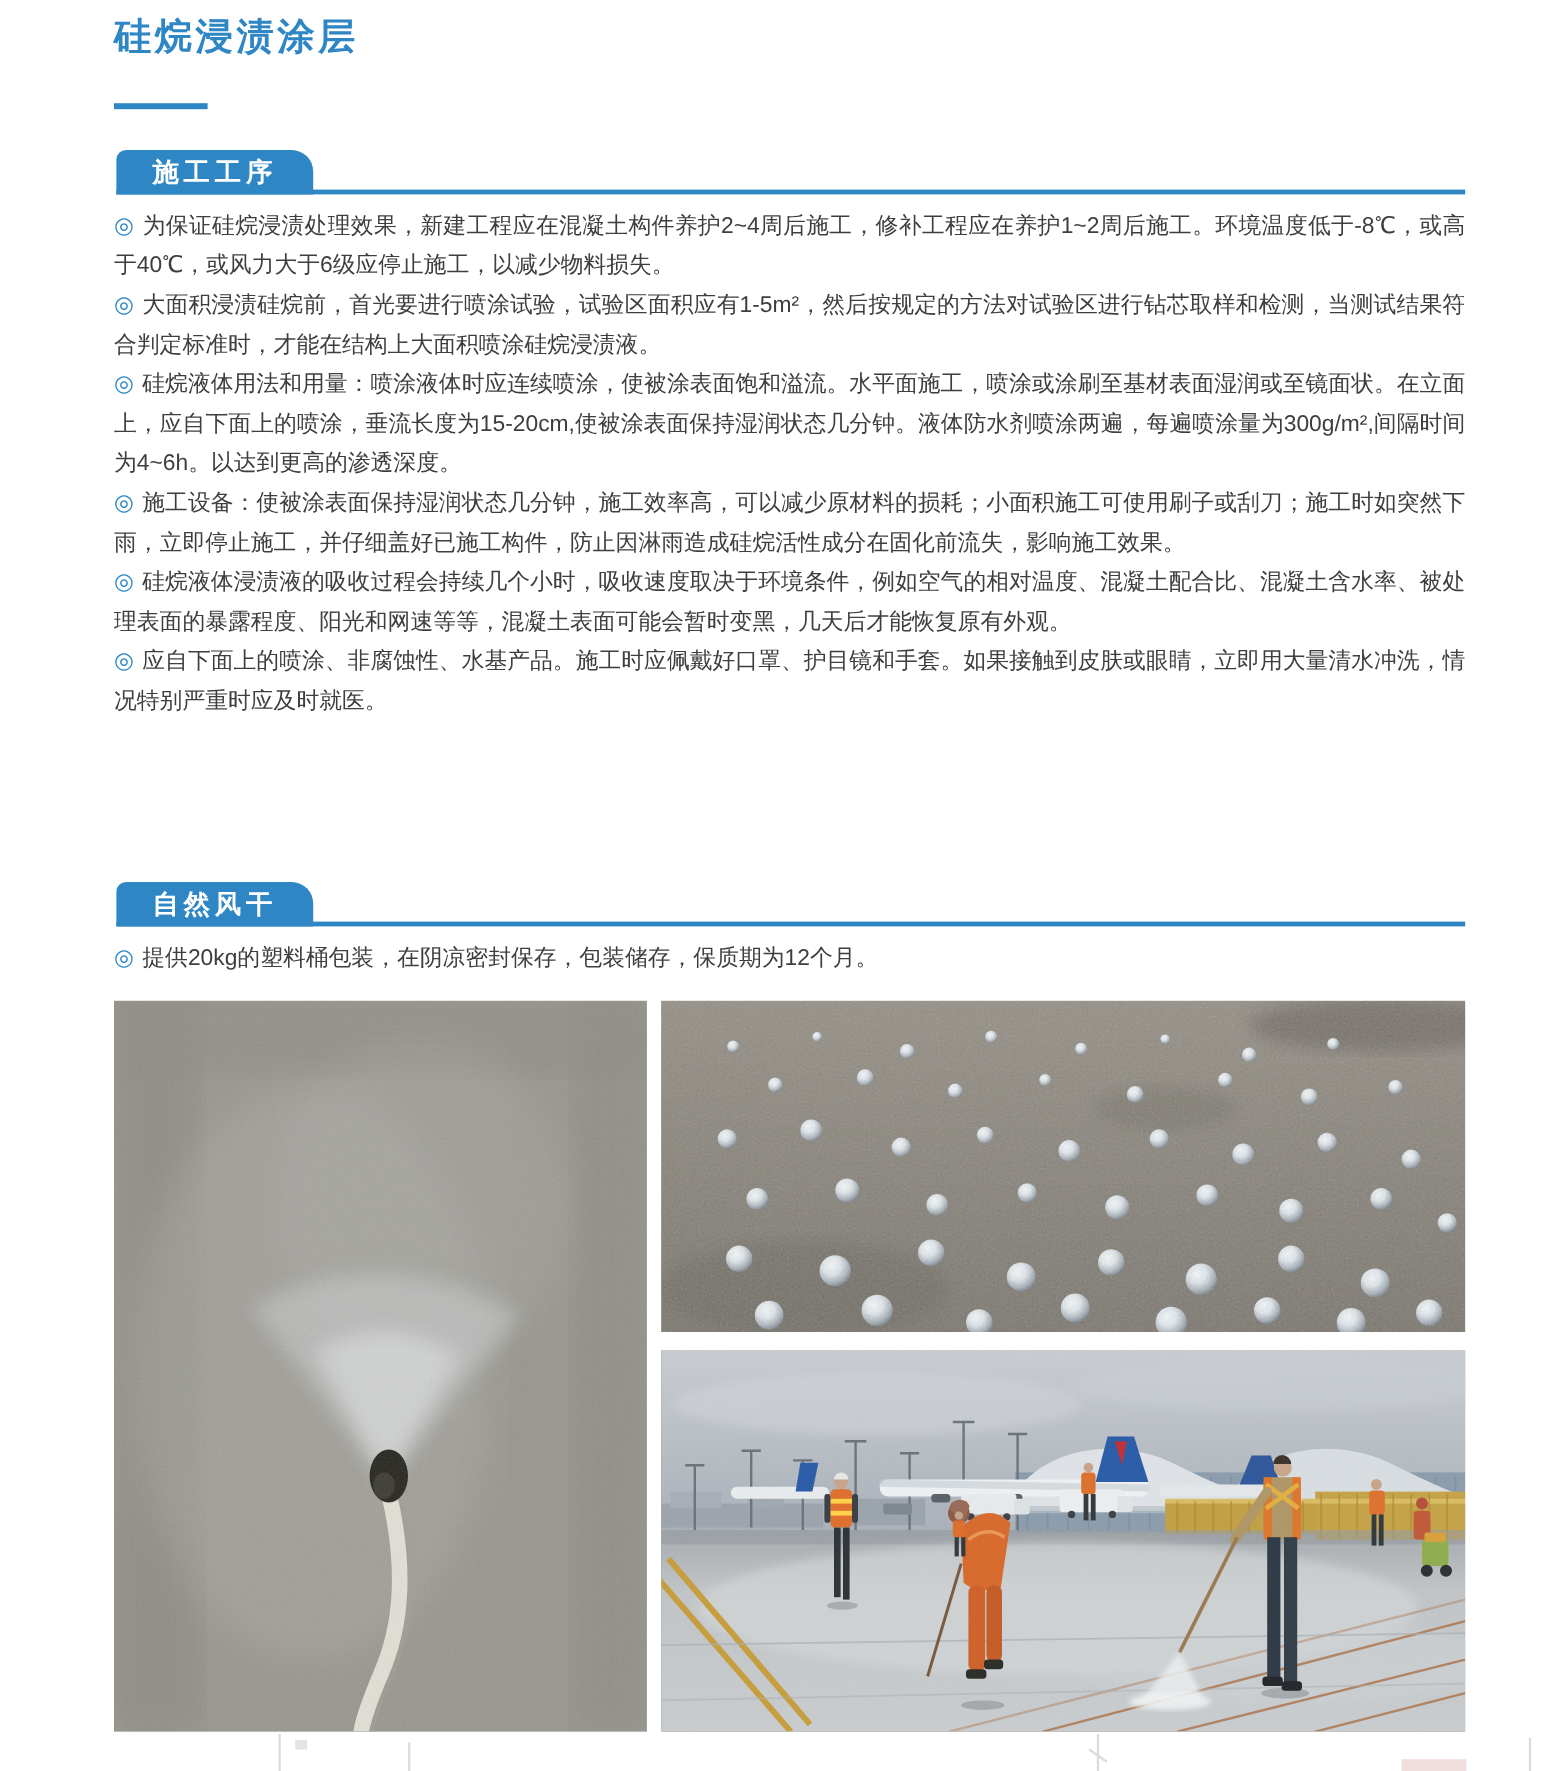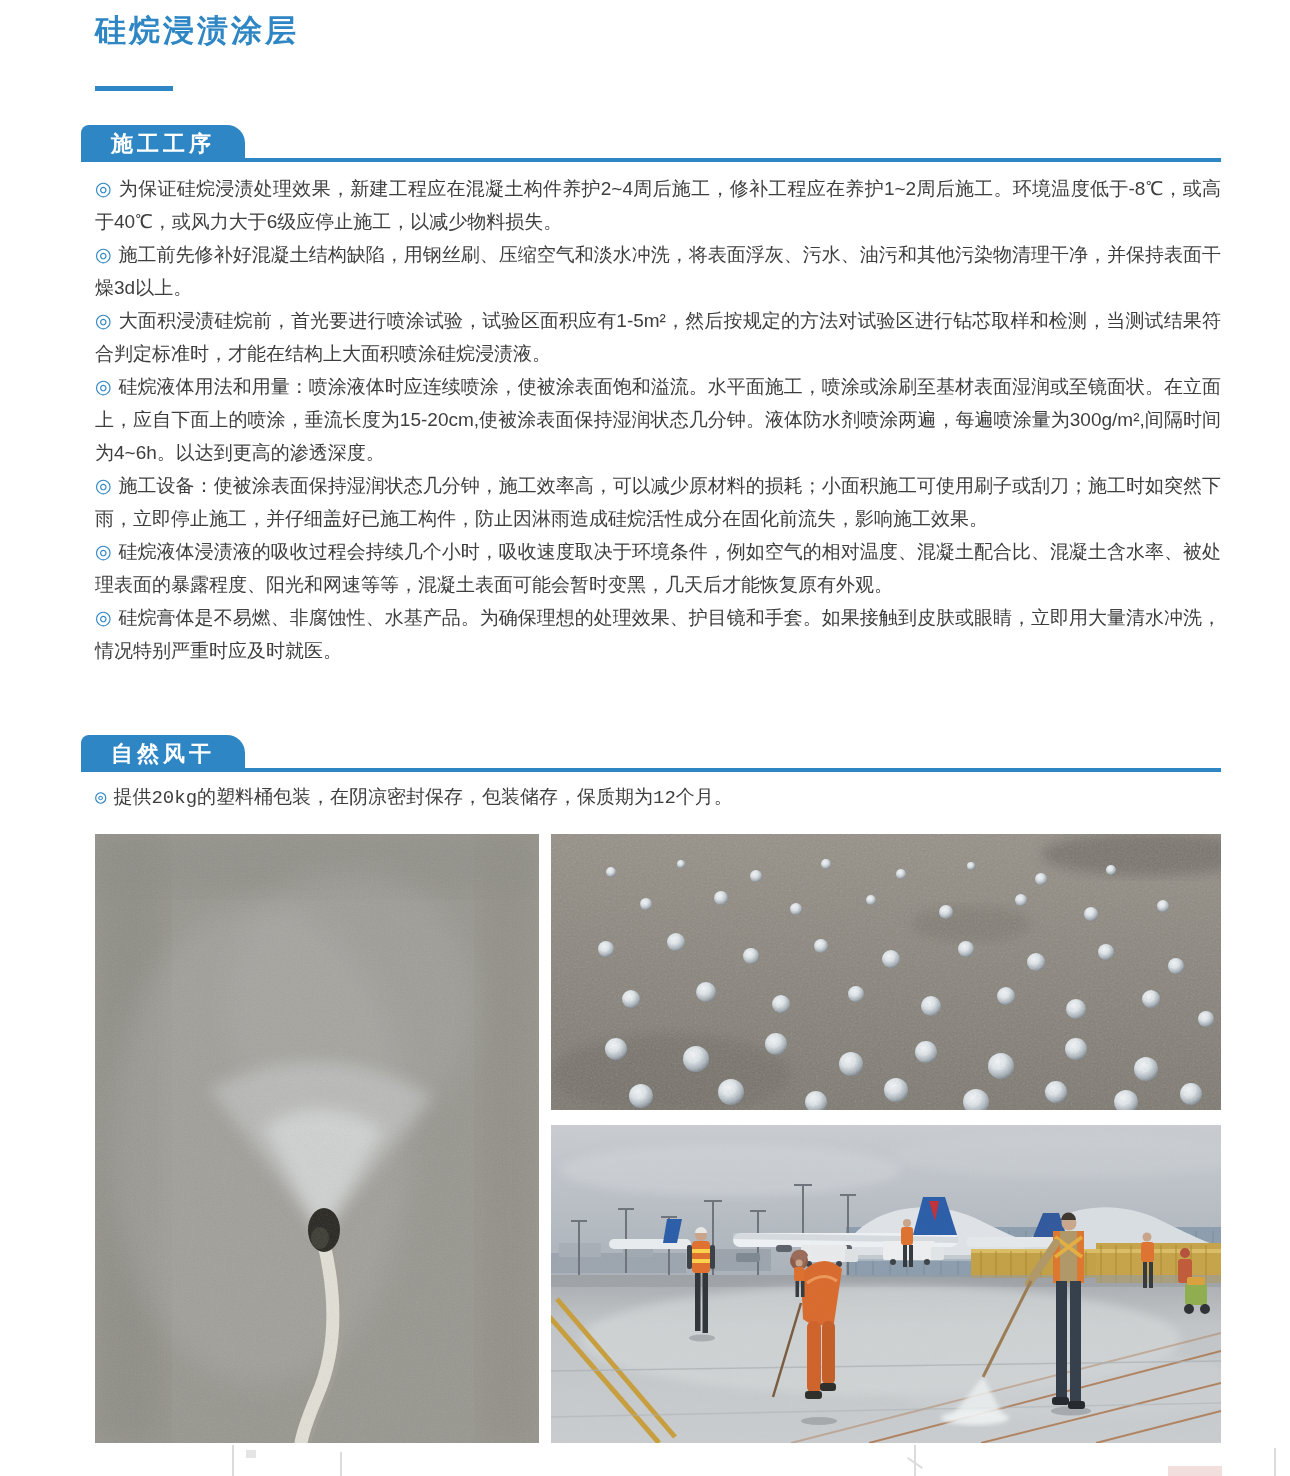--- a/index.html
+++ b/index.html
@@ -2,29 +2,29 @@
 <html style="--accent: #2e86c4; --body: #3e3e3e;"><head>
 <meta charset="utf-8">
 <style>
   :root { --accent:#2e86c4; --body:#3e3e3e; }
   html,body { margin:0; padding:0; background:#ffffff; }
   .page { position:relative; width:1290px; height:1476px; background:#fff; overflow:hidden;
           font-family:"Liberation Sans", sans-serif; }
   .title { position:absolute; left:95px; top:10px; font-size:31px; font-weight:bold;
            color:var(--accent); letter-spacing:3px; }
   .title-bar { position:absolute; left:95px; top:86px; width:78px; height:5px; background:var(--accent); }
-  .tab { position:absolute; left:81px; height:37px; line-height:37px; padding:0 30px;
+  .tab { position:absolute; left:97px; height:37px; line-height:37px; padding:0 30px;
          background:var(--accent); color:#fff; font-size:22px; font-weight:bold;
          border-radius:8px 18px 0 0; letter-spacing:4px; z-index:2; }
   .rule { position:absolute; left:97px; width:1124px; height:4px; background:var(--accent); z-index:1; }
   #tab1 { top:125px; } #rule1 { top:158px; }
   #tab2 { top:735px; } #rule2 { top:768px; }
   .bullets { position:absolute; left:95px; width:1126px; font-size:19px; line-height:33px;
              color:var(--body); text-align:justify; }
-  #bullets1 { top:172px; } #bullets2 { top:782px;font-family:Liberation Mono, monospace; }
+  #bullets1 { top:172px; } #bullets2 { top:782px; }
   .bullets p { margin:0; padding:0; }
   .mk { color:var(--accent); margin-right:7px; }
   .fig { position:absolute; overflow:hidden; background:#9a9894; }
   #fig1 { left:95px;  top:834px;  width:444px; height:609px; }
   #fig2 { left:551px; top:834px;  width:670px; height:276px; }
   #fig3 { left:551px; top:1125px; width:670px; height:318px; }
   .fig svg { display:block; width:100%; height:100%; }
   .faint { position:absolute; background:#dcdcdc; }
 </style>
 </head>
@@ -33,26 +33,25 @@
 <div class="page">
 
   <div class="title">硅烷浸渍涂层</div>
   <div class="title-bar"></div>
 
   <div class="rule" id="rule1"></div>
   <div class="tab" id="tab1">施工工序</div>
 
   <div class="bullets" id="bullets1">
     <p><span class="mk">◎</span><span>为保证硅烷浸渍处理效果，新建工程应在混凝土构件养护2~4周后施工，修补工程应在养护1~2周后施工。环境温度低于-8℃，或高于40℃，或风力大于6级应停止施工，以减少物料损失。</span></p>
-    <p><span class="mk">◎</span><span>施工前先修补好混凝土结构缺陷，用钢丝刷、压缩空气和淡水冲洗，将表面浮灰、污水、油污和其他污染物清理干净，并保持表面干燥3d以上。</span></p>
     <p><span class="mk">◎</span><span>大面积浸渍硅烷前，首光要进行喷涂试验，试验区面积应有1-5m²，然后按规定的方法对试验区进行钻芯取样和检测，当测试结果符合判定标准时，才能在结构上大面积喷涂硅烷浸渍液。</span></p>
     <p><span class="mk">◎</span><span>硅烷液体用法和用量：喷涂液体时应连续喷涂，使被涂表面饱和溢流。水平面施工，喷涂或涂刷至基材表面湿润或至镜面状。在立面上，应自下面上的喷涂，垂流长度为15-20cm,使被涂表面保持湿润状态几分钟。液体防水剂喷涂两遍，每遍喷涂量为300g/m²,间隔时间为4~6h。以达到更高的渗透深度。</span></p>
     <p><span class="mk">◎</span><span>施工设备：使被涂表面保持湿润状态几分钟，施工效率高，可以减少原材料的损耗；小面积施工可使用刷子或刮刀；施工时如突然下雨，立即停止施工，并仔细盖好已施工构件，防止因淋雨造成硅烷活性成分在固化前流失，影响施工效果。</span></p>
     <p><span class="mk">◎</span><span>硅烷液体浸渍液的吸收过程会持续几个小时，吸收速度取决于环境条件，例如空气的相对温度、混凝土配合比、混凝土含水率、被处理表面的暴露程度、阳光和网速等等，混凝土表面可能会暂时变黑，几天后才能恢复原有外观。</span></p>
-    <p><span class="mk">◎</span><span>硅烷膏体是不易燃、非腐蚀性、水基产品。为确保理想的处理效果、护目镜和手套。如果接触到皮肤或眼睛，立即用大量清水冲洗，情况特别严重时应及时就医。</span></p>
+    <p><span class="mk">◎</span><span>应自下面上的喷涂、非腐蚀性、水基产品。施工时应佩戴好口罩、护目镜和手套。如果接触到皮肤或眼睛，立即用大量清水冲洗，情况特别严重时应及时就医。</span></p>
   </div>
 
   <div class="rule" id="rule2"></div>
   <div class="tab" id="tab2">自然风干</div>
 
   <div class="bullets" id="bullets2">
     <p><span class="mk">◎</span><span>提供20kg的塑料桶包装，在阴凉密封保存，包装储存，保质期为12个月。</span></p>
   </div>
 
   <div class="fig" id="fig1">

